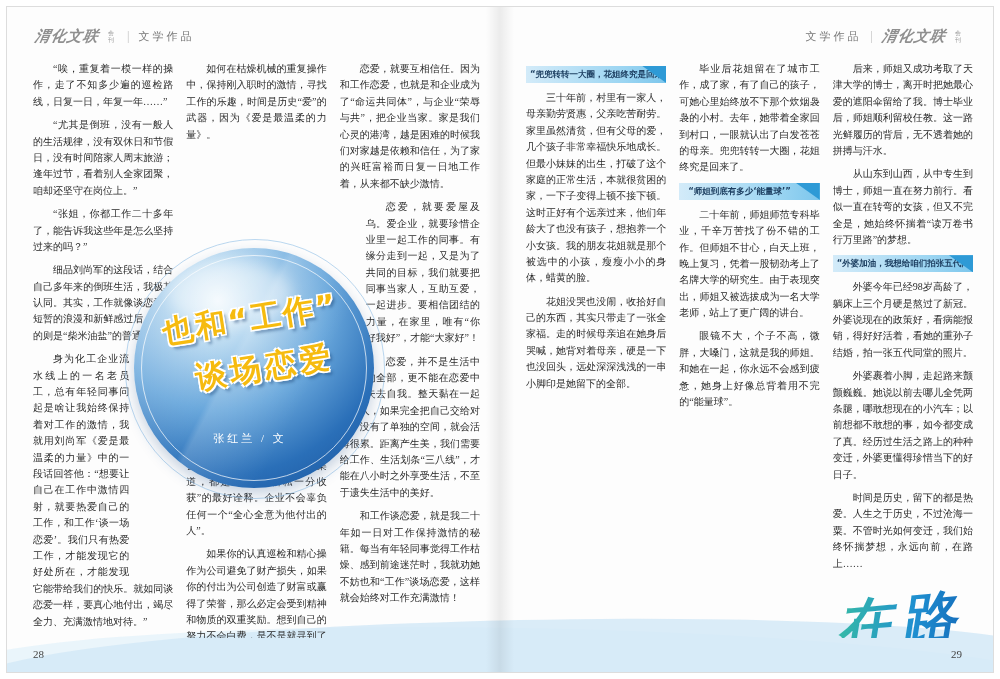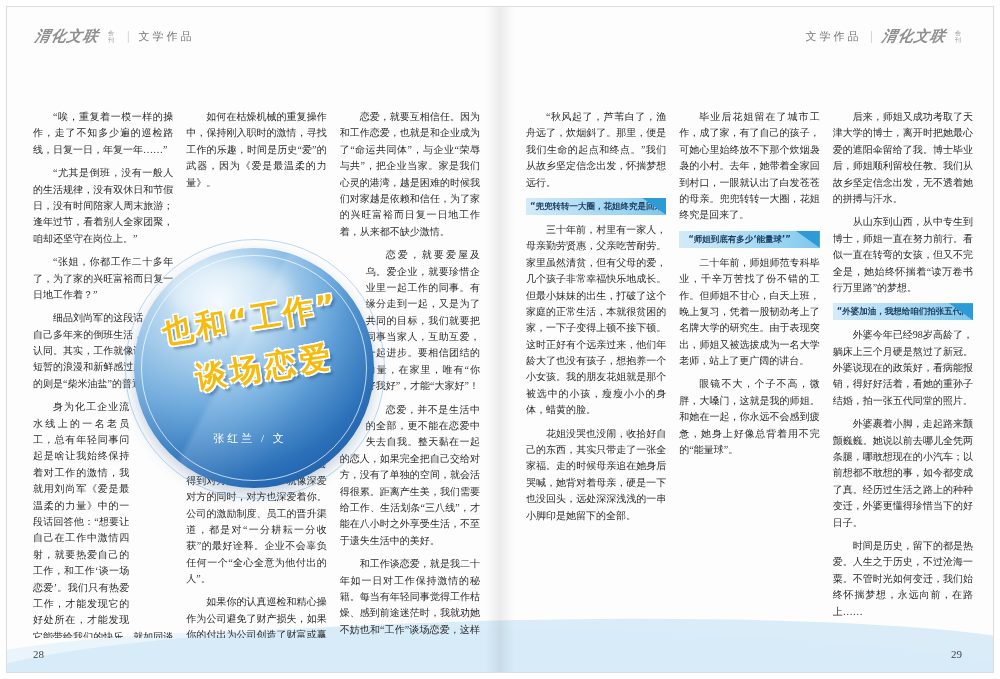--- a/index.html
+++ b/index.html
@@ -14,21 +14,21 @@
   .wave2{position:absolute;left:-6%;bottom:-66px;width:116%;height:110px;background:#e8f4fb;
          border-radius:50%;transform:rotate(1deg);opacity:.9;}
   .page{position:absolute;top:0;height:100%;width:493px;}
   .page-left{left:0;} .page-right{left:493px;}
   .pg-header{position:absolute;top:20px;display:flex;align-items:center;gap:9px;font-size:11px;color:#8a8a8a;}
   .page-left .pg-header{left:28px;} .page-right .pg-header{right:28px;}
   .logo{font-style:italic;font-weight:bold;font-size:15px;color:#8f8f8f;transform:skewX(-10deg);letter-spacing:1px;}
   .logo-sub{font-size:6px;color:#9a9a9a;line-height:1.1;width:10px;display:inline-block;}
   .hdr-div{color:#c0c0c0;font-size:12px;}
   .hdr-section{letter-spacing:3px;color:#777;text-align:center;}
-  .cols{position:absolute;top:54px;left:26px;right:20px;bottom:34px;display:flex;gap:13px;margin-top:48px;}
+  .cols{position:absolute;top:54px;left:26px;right:20px;bottom:34px;display:flex;gap:13px;}
   .col{flex:1;overflow:hidden;}
   .col p{margin:0 0 7px 0;font-size:10px;line-height:1.64;text-align:justify;text-indent:2em;}
   .gap-circle{height:242px;}
   .fl-r{float:right;width:44px;height:215px;shape-outside:inset(0);}
   .fl-l{float:left;width:26px;height:190px;shape-outside:inset(0);}
   .pgnum{position:absolute;bottom:12px;font-size:11px;color:#444;margin-top:32px;}
   .page-left .pgnum{left:26px;} .page-right .pgnum{right:31px;}
   
   .ring-outer{position:absolute;left:118px;top:232px;width:258px;height:258px;border-radius:50%;
               border:1px solid rgba(150,195,232,.65);pointer-events:none;}
@@ -75,21 +75,21 @@
       <span class="logo">渭化文联</span>
       <span class="logo-sub">会刊</span>
       <span class="hdr-div">|</span>
       <span class="hdr-section">文学作品</span>
     </div>
 
     <div class="cols">
       <div class="col">
         <p>“唉，重复着一模一样的操作，走了不知多少遍的巡检路线，日复一日，年复一年……”</p>
         <p>“尤其是倒班，没有一般人的生活规律，没有双休日和节假日，没有时间陪家人周末旅游；逢年过节，看着别人全家团聚，咱却还坚守在岗位上。”</p>
-        <p>“张姐，你都工作二十多年了，为了家的兴旺富裕而日复一日地工作着？”</p>
+        <p>“张姐，你都工作二十多年了，能告诉我这些年是怎么坚持过来的吗？”</p>
         <p>细品刘尚军的这段话，结合自己多年来的倒班生活，我极其认同。其实，工作就像谈恋爱，短暂的浪漫和新鲜感过后，更多的则是“柴米油盐”的普通生活。</p>
         <p><span class="fl-r"></span><span>身为化工企业流水线上的一名老员工，总有年轻同事问起是啥让我始终保持着对工作的激情，我就用刘尚军《爱是最温柔的力量》中的一段话回答他：“想要让自己在工作中激情四射，就要热爱自己的工作，和工作‘谈一场恋爱’。我们只有热爱工作，才能发现它的好处所在，才能发现它能带给我们的快乐。就如同谈恋爱一样，要真心地付出，竭尽全力、充满激情地对待。”</span></p>
       </div>
       <div class="col">
         <p>如何在枯燥机械的重复操作中，保持刚入职时的激情，寻找工作的乐趣，时间是历史“爱”的武器，因为《爱是最温柔的力量》。</p>
         <div class="gap-circle"></div>
         <p>恋爱，就是双向奔赴。之所以乐此不疲，是因为付出后总会得到对方的热烈回应。就像深爱对方的同时，对方也深爱着你。公司的激励制度、员工的晋升渠道，都是对“一分耕耘一分收获”的最好诠释。企业不会辜负任何一个“全心全意为他付出的人”。</p>
         <p>如果你的认真巡检和精心操作为公司避免了财产损失，如果你的付出为公司创造了财富或赢得了荣誉，那么必定会受到精神和物质的双重奖励。想到自己的努力不会白费，是不是就寻到了工作的乐趣！</p>
       </div>
       <div class="col">
@@ -116,37 +116,36 @@
   <div class="page page-right">
     <div class="pg-header">
       <span class="hdr-section">文学作品</span>
       <span class="hdr-div">|</span>
       <span class="logo">渭化文联</span>
       <span class="logo-sub">会刊</span>
     </div>
 
     <div class="cols">
       <div class="col">
-        <p>“秋风起了，芦苇白了，渔舟远了，炊烟斜了。那里，便是我们生命的起点和终点。”我们从故乡坚定信念出发，怀揣梦想远行。</p>
         <div class="band">
           <span>“兜兜转转一大圈，花姐终究是回来了”</span>
         </div>
         <p>三十年前，村里有一家人，母亲勤劳贤惠，父亲吃苦耐劳。家里虽然清贫，但有父母的爱，几个孩子非常幸福快乐地成长。但最小妹妹的出生，打破了这个家庭的正常生活，本就很贫困的家，一下子变得上顿不接下顿。这时正好有个远亲过来，他们年龄大了也没有孩子，想抱养一个小女孩。我的朋友花姐就是那个被选中的小孩，瘦瘦小小的身体，蜡黄的脸。</p>
         <p>花姐没哭也没闹，收拾好自己的东西，其实只带走了一张全家福。走的时候母亲追在她身后哭喊，她背对着母亲，硬是一下也没回头，远处深深浅浅的一串小脚印是她留下的全部。</p>
       </div>
       <div class="col">
         <p>毕业后花姐留在了城市工作，成了家，有了自己的孩子，可她心里始终放不下那个炊烟袅袅的小村。去年，她带着全家回到村口，一眼就认出了白发苍苍的母亲。兜兜转转一大圈，花姐终究是回来了。</p>
         <div class="band">
           <span>“师姐到底有多少‘能量球’”</span>
         </div>
         <p>二十年前，师姐师范专科毕业，千辛万苦找了份不错的工作。但师姐不甘心，白天上班，晚上复习，凭着一股韧劲考上了名牌大学的研究生。由于表现突出，师姐又被选拔成为一名大学老师，站上了更广阔的讲台。</p>
         <p>眼镜不大，个子不高，微胖，大嗓门，这就是我的师姐。和她在一起，你永远不会感到疲惫，她身上好像总背着用不完的“能量球”。</p>
       </div>
       <div class="col">
-        <p>后来，师姐又成功考取了天津大学的博士，离开时把她最心爱的遮阳伞留给了我。博士毕业后，师姐顺利留校任教。我们从故乡坚定信念出发，无不透着她的拼搏与汗水。</p>
+        <p>后来，师姐又成功考取了天津大学的博士，离开时把她最心爱的遮阳伞留给了我。博士毕业后，师姐顺利留校任教。这一路光鲜履历的背后，无不透着她的拼搏与汗水。</p>
         <p>从山东到山西，从中专生到博士，师姐一直在努力前行。看似一直在转弯的女孩，但又不完全是，她始终怀揣着“读万卷书 行万里路”的梦想。</p>
         <div class="band">
           <span>“外婆加油，我想给咱们拍张五代同堂的照片”</span>
         </div>
         <p>外婆今年已经98岁高龄了，躺床上三个月硬是熬过了新冠。外婆说现在的政策好，看病能报销，得好好活着，看她的重孙子结婚，拍一张五代同堂的照片。</p>
         <p>外婆裹着小脚，走起路来颤颤巍巍。她说以前去哪儿全凭两条腿，哪敢想现在的小汽车；以前想都不敢想的事，如今都变成了真。经历过生活之路上的种种变迁，外婆更懂得珍惜当下的好日子。</p>
         <p>时间是历史，留下的都是热爱。人生之于历史，不过沧海一粟。不管时光如何变迁，我们始终怀揣梦想，永远向前，在路上……</p>
         <div class="calli">
           <span class="calli-text">在路上</span>
           

